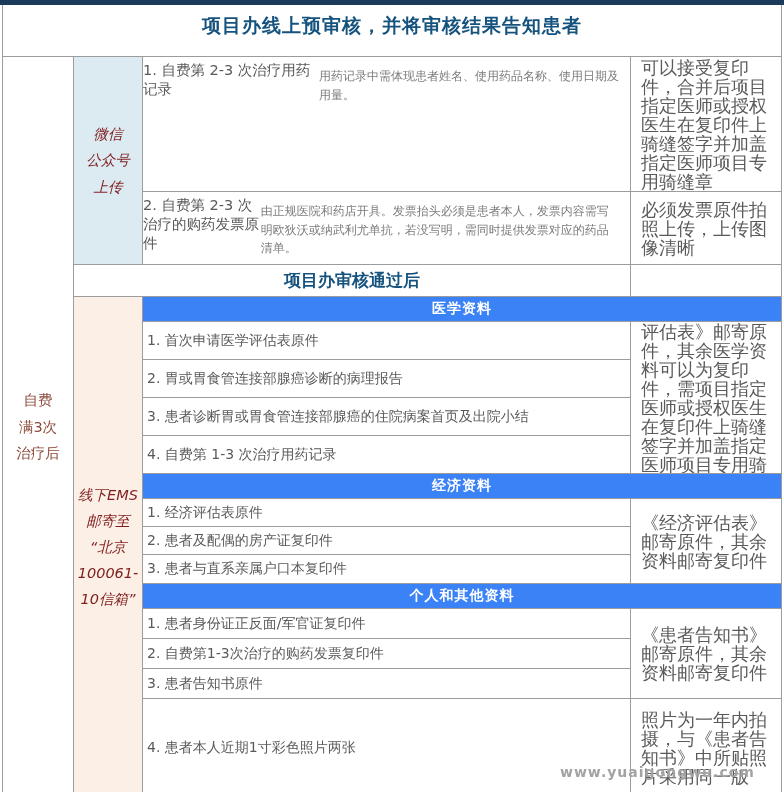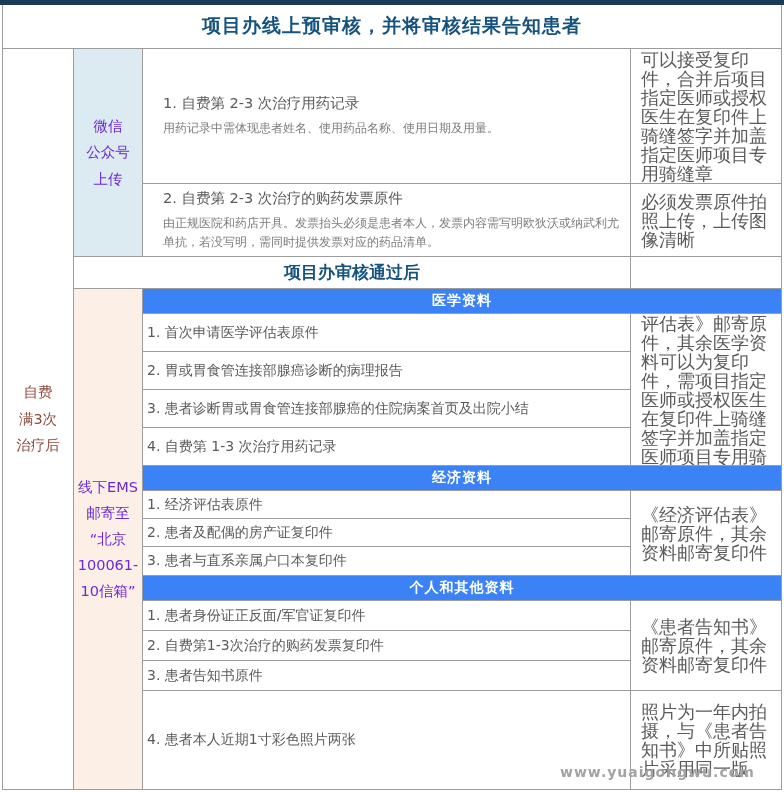--- a/index.html
+++ b/index.html
@@ -8,21 +8,21 @@
     width: 784px; height: 792px;
     font-family: "DejaVu Sans", "Liberation Sans", sans-serif;
     position: relative; overflow: hidden;
   }
   .top-bar { width: 784px; height: 5px; background: #1b3a5c; }
   .table-wrap {
     margin: 0 2px; width: 780px;
     border: 1px solid #9c9c9c; border-top: none;
   }
   .main-header {
-    height: 44px; line-height: 40px; text-align: center;
+    height: 52px; line-height: 40px; text-align: center;
     font-size: 19px; font-weight: bold; color: #15537e;
     letter-spacing: 1px; border-bottom: 1px solid #9c9c9c;
     white-space: nowrap;
   }
   .grid {
     display: grid;
     grid-template-columns: 71px 69px 488px 150px;
     grid-template-rows: 135px 73px 32px 25px 38px 38px 38px 38px 25px 28px 28px 29px 25px 30px 30px 30px 98px;
     width: 778px;
   }
@@ -31,26 +31,26 @@
     border-bottom: 1px solid #9c9c9c;
     overflow: hidden;
   }
   .no-br { border-right: none; }
   .no-bb { border-bottom: none; }
   .vlabel {
     display: flex; align-items: center; justify-content: center;
     text-align: center; white-space: pre-line;
   }
   .stage-label { color: #8d4a3b; font-size: 14.5px; line-height: 1.85; }
-  .channel { color: #6d28d9; font-size: 14.5px; line-height: 1.8; }
+  .channel { color: #7f1d1d; font-size: 14.5px; line-height: 1.8; font-style: italic; }
   .channel-upload { background: #dcebf2; }
   .channel-mail { background: #fcefe6; }
   .item-block {
-    display: flex; flex-direction: column; justify-content: center;
-    padding: 4px 10px 4px 20px;
+    display: flex; justify-content: center;
+    padding: 4px 10px 4px 0;
   }
   .item-title { font-size: 14.5px; color: #595959; }
   .item-detail { font-size: 12px; color: #7c7c7c; margin-top: 6px; line-height: 1.55; }
   .note {
     display: flex; align-items: center;
     padding: 4px 10px; font-size: 18px; line-height: 19px;
     color: #5a5a5a;
   }
   .approved {
     display: flex; align-items: center; justify-content: center;

